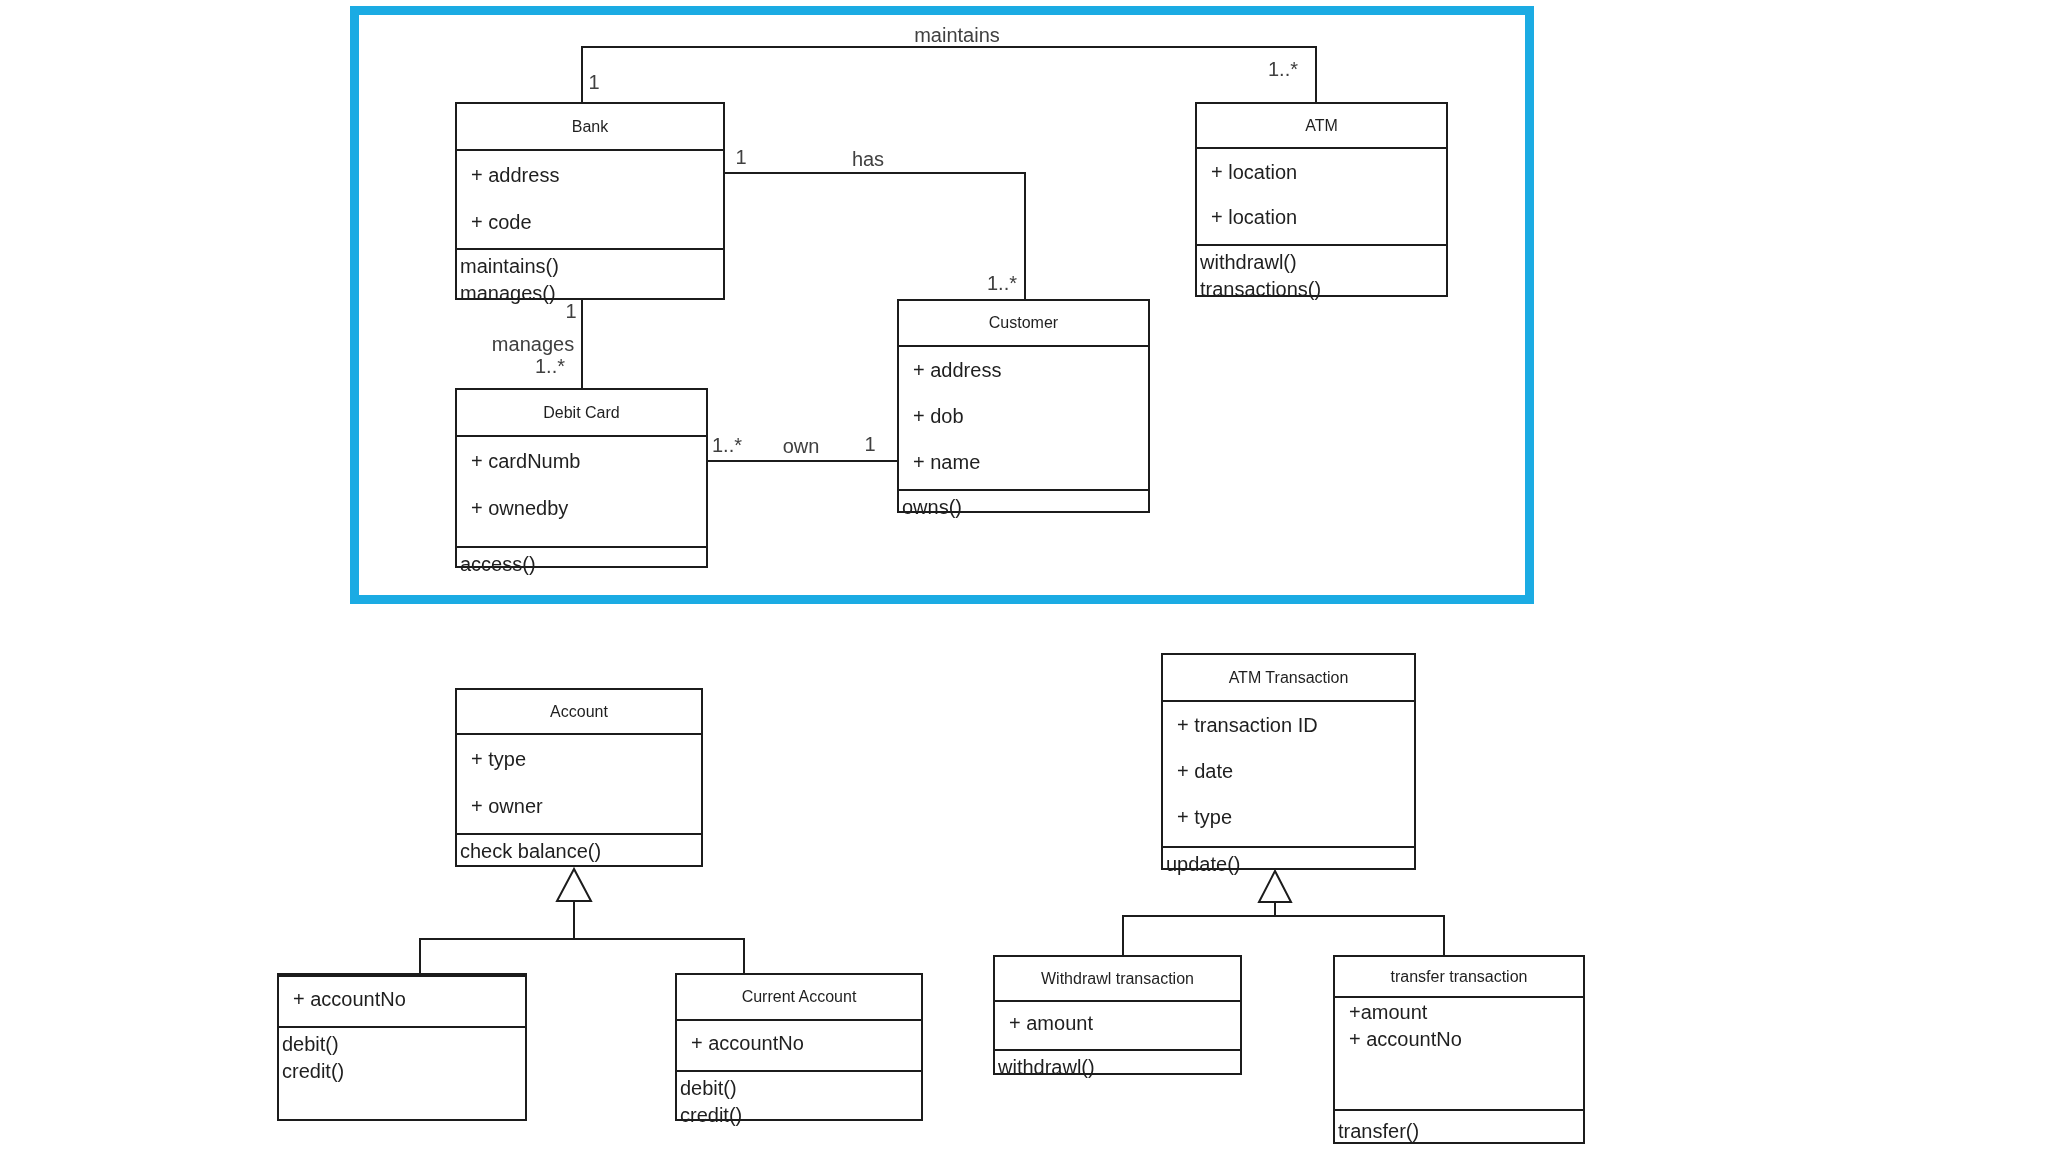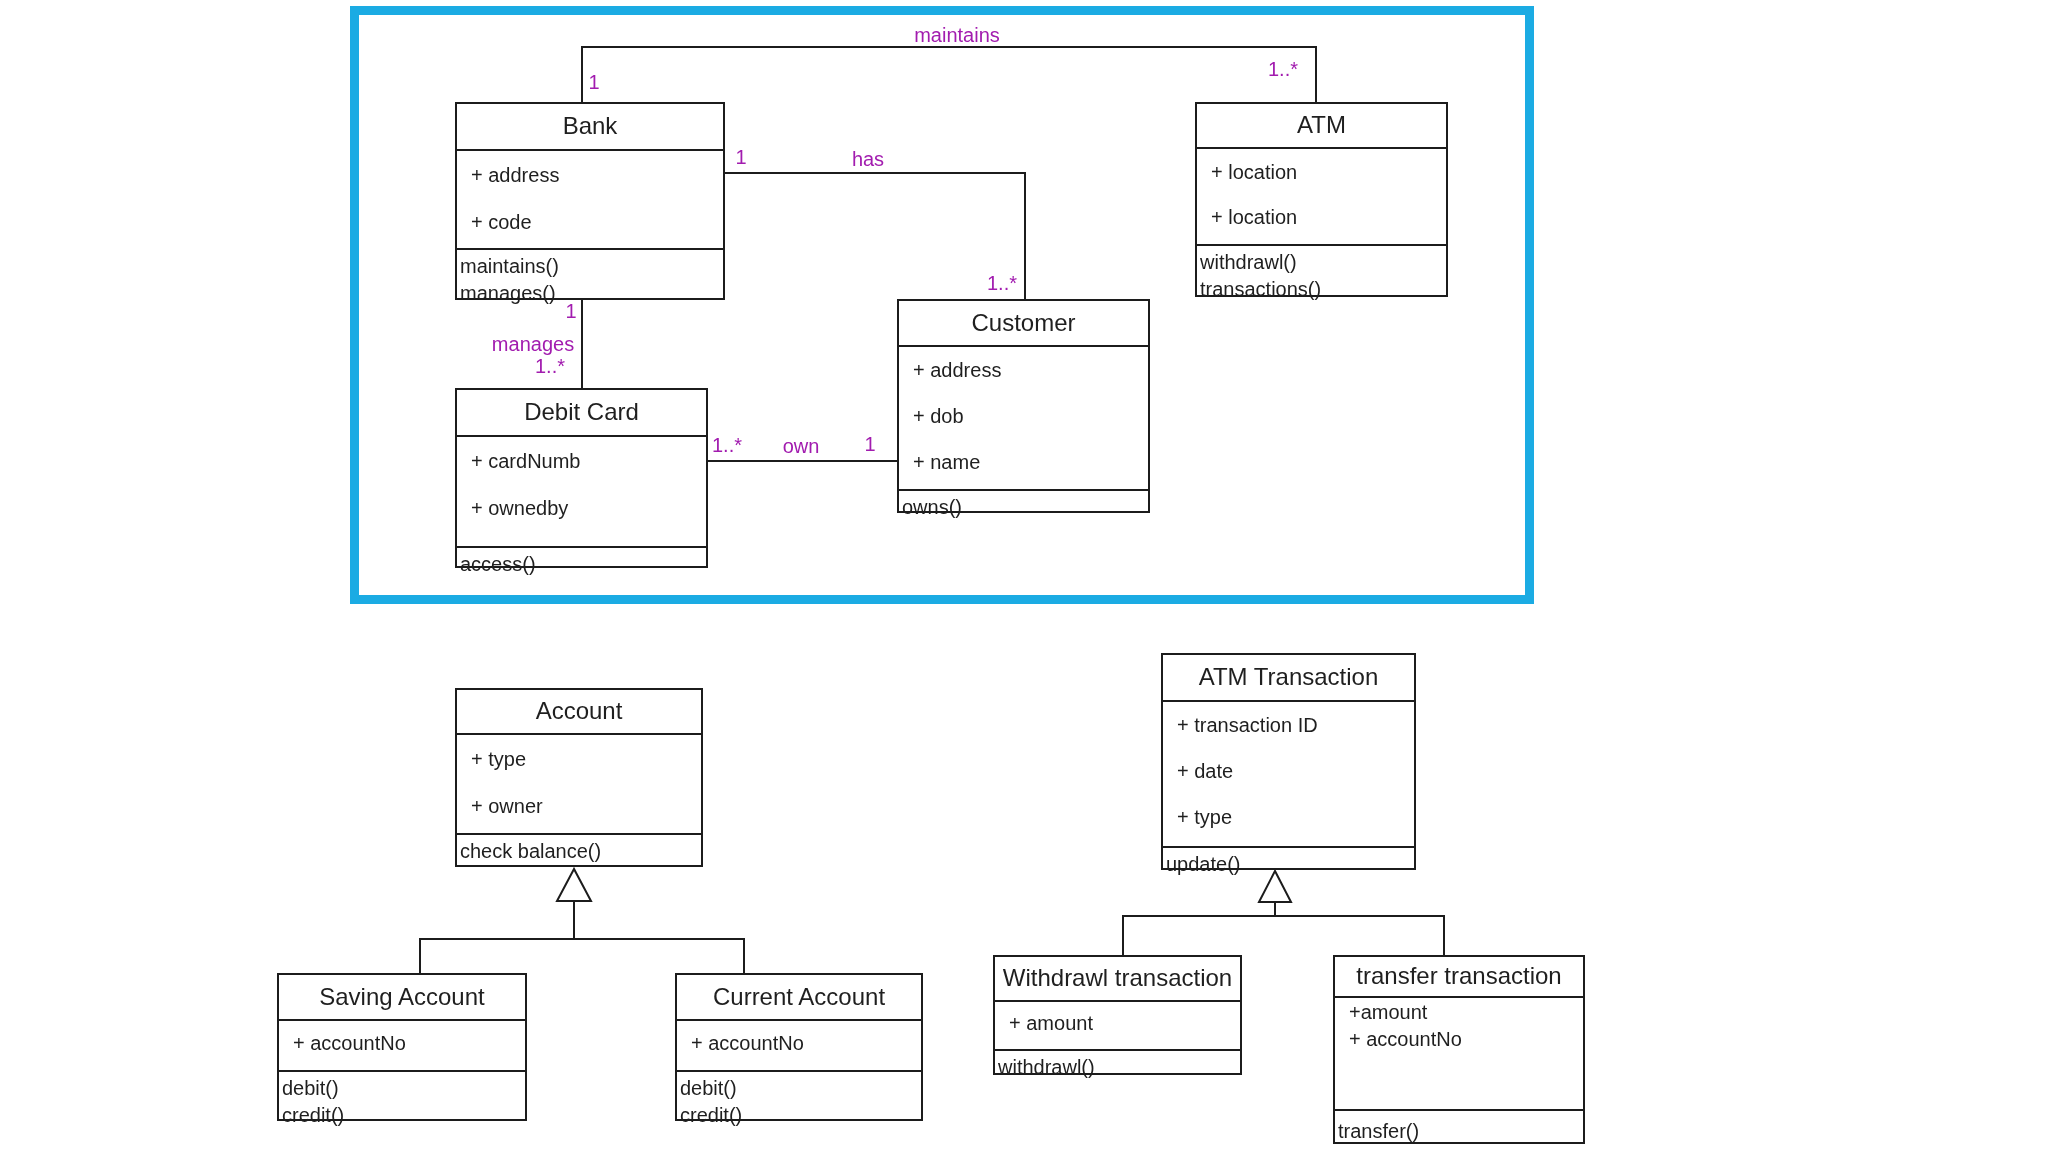--- a/index.html
+++ b/index.html
@@ -11,38 +11,38 @@
   .frame{
     position:absolute;left:350px;top:6px;width:1184px;height:598px;
     border:9px solid #1babe3;box-sizing:border-box;background:transparent;
   }
   .uml-class{
     position:absolute;background:#ffffff;border:2px solid #1c1c1c;
     box-sizing:border-box;font-size:20px;line-height:1.2;
   }
   .uml-title{
     display:flex;align-items:center;justify-content:center;
-    font-size:24px;white-space:nowrap;overflow:hidden;
+    font-size:16px;white-space:nowrap;overflow:hidden;
   }
   .uml-attrs{
     border-top:2px solid #1c1c1c;box-sizing:border-box;
     padding:0 6px 0 14px;overflow:hidden;
   }
   .uml-attr{height:var(--alh,47px);display:flex;align-items:center;white-space:nowrap;}
   .uml-attrs.tight{}
   .uml-attrs.tight .uml-attr{height:27px;}
   .uml-ops{
     border-top:2px solid #1c1c1c;box-sizing:border-box;
     padding:2px 4px 0 3px;overflow:hidden;margin-top:6px;
   }
   .uml-ops.low{padding-top:6px;}
   .uml-op{height:27px;display:flex;align-items:center;white-space:nowrap;}
   .lbl{
     position:absolute;transform:translate(-50%,-50%);
-    font-size:20px;white-space:nowrap;color:#a21caf;
+    font-size:20px;white-space:nowrap;color:#404040;
   }
 </style>
 </head>
 <body>
 
 <div id="stage">
 
   <svg id="connector-layer" viewBox="0 0 2048 1152" xmlns="http://www.w3.org/2000/svg">
     <path d="M582 102 L582 47 L1316 47 L1316 102" fill="none" stroke="#1c1c1c" stroke-width="2"></path>
     <path d="M725 173 L1025 173 L1025 299" fill="none" stroke="#1c1c1c" stroke-width="2"></path>
@@ -108,21 +108,20 @@
     <div class="uml-attrs" style="height:94px">
       <div class="uml-attr">+ type</div>
       <div class="uml-attr">+ owner</div>
     </div>
     <div class="uml-ops">
       <div class="uml-op">check balance()</div>
     </div>
   </div>
 
   <div class="uml-class" style="left:277px;top:973px;width:250px;height:148px">
-    <div class="uml-title" style="height:44px">Saving Account</div>
     <div class="uml-attrs" style="height:45px;--alh:43px">
       <div class="uml-attr">+ accountNo</div>
     </div>
     <div class="uml-ops">
       <div class="uml-op">debit()</div>
       <div class="uml-op">credit()</div>
     </div>
   </div>
 
   <div class="uml-class" style="left:675px;top:973px;width:248px;height:148px">

